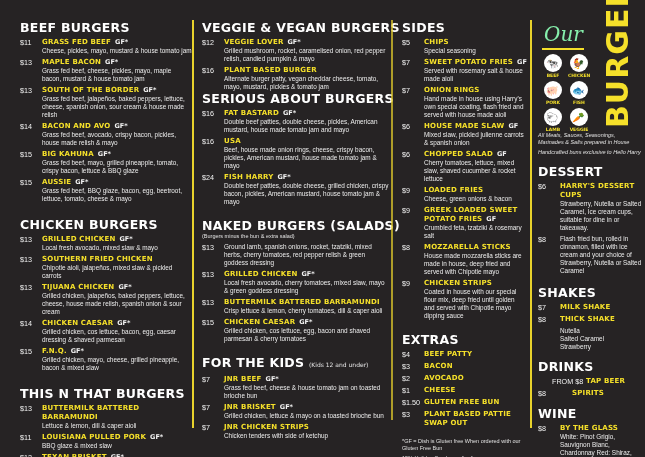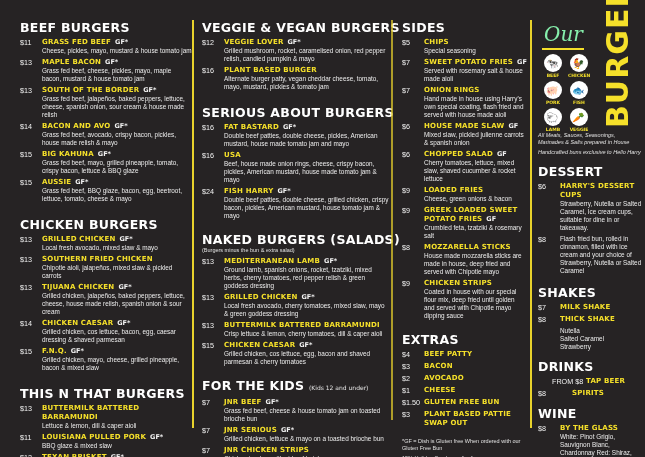--- a/index.html
+++ b/index.html
@@ -142,21 +142,21 @@
         </div>
       </div>
       <div class="item">
         <div class="price">$16</div>
         <div class="body">
           <div class="name"><span>PLANT BASED BURGER</span></div>
           <div class="desc">Alternate burger patty, vegan cheddar cheese, tomato, mayo, mustard, pickles &amp; tomato jam</div>
         </div>
       </div>
     </div>
-  <div class="h2" style="margin-top:14px;">SERIOUS ABOUT BURGERS</div>
+  <div class="h2" style="margin-top:0;">SERIOUS ABOUT BURGERS</div>
   <div>
       <div class="item">
         <div class="price">$16</div>
         <div class="body">
           <div class="name"><span>FAT BASTARD</span><span class="gf">GF*</span></div>
           <div class="desc">Double beef patties, double cheese, pickles, American mustard, house made tomato jam and mayo</div>
         </div>
       </div>
       <div class="item">
         <div class="price">$16</div>
@@ -172,21 +172,20 @@
           <div class="desc">Double beef patties, double cheese, grilled chicken, crispy bacon, pickles, American mustard, house tomato jam &amp; mayo</div>
         </div>
       </div>
     </div>
   <div class="h2" style="margin-top:12px;">NAKED BURGERS (SALADS)</div>
   <div class="note">(Burgers minus the bun &amp; extra salad)</div>
   <div>
       <div class="item">
         <div class="price">$13</div>
         <div class="body">
-          <div class="name"><span>MEDITERRANEAN LAMB</span><span class="gf">GF*</span></div>
           <div class="desc">Ground lamb, spanish onions, rocket, tzatziki, mixed herbs, cherry tomatoes, red pepper relish &amp; green goddess dressing</div>
         </div>
       </div>
       <div class="item">
         <div class="price">$13</div>
         <div class="body">
           <div class="name"><span>GRILLED CHICKEN</span><span class="gf">GF*</span></div>
           <div class="desc">Local fresh avocado, cherry tomatoes, mixed slaw, mayo &amp; green goddess dressing</div>
         </div>
       </div>
@@ -210,21 +209,21 @@
       <div class="item">
         <div class="price">$7</div>
         <div class="body">
           <div class="name"><span>JNR BEEF</span><span class="gf">GF*</span></div>
           <div class="desc">Grass fed beef, cheese &amp; house tomato jam on toasted brioche bun</div>
         </div>
       </div>
       <div class="item">
         <div class="price">$7</div>
         <div class="body">
-          <div class="name"><span>JNR SERIOUS</span><span class="gf">GF*</span></div>
+          <div class="name"><span>JNR BRISKET</span><span class="gf">GF*</span></div>
           <div class="desc">Grilled chicken, lettuce &amp; mayo on a toasted brioche bun</div>
         </div>
       </div>
       <div class="item">
         <div class="price">$7</div>
         <div class="body">
           <div class="name"><span>JNR CHICKEN STRIPS</span></div>
           <div class="desc">Chicken tenders with side of ketchup</div>
         </div>
       </div>

